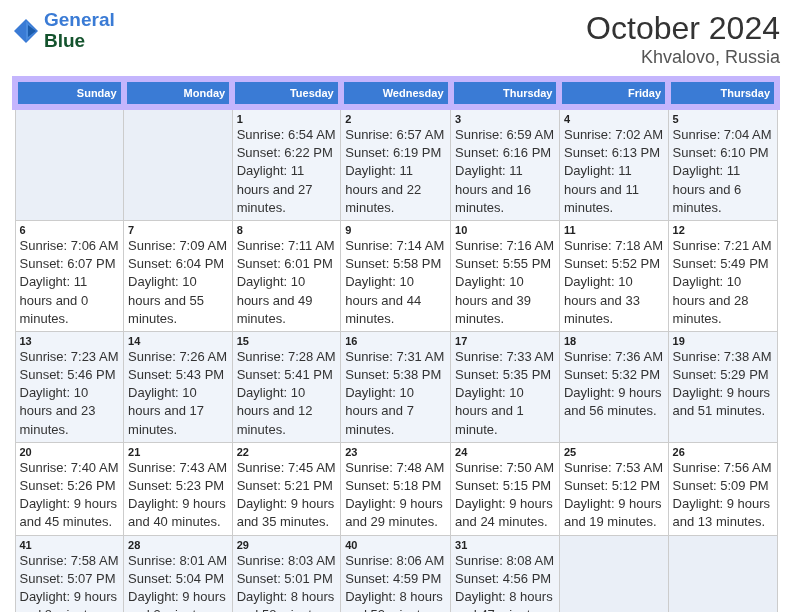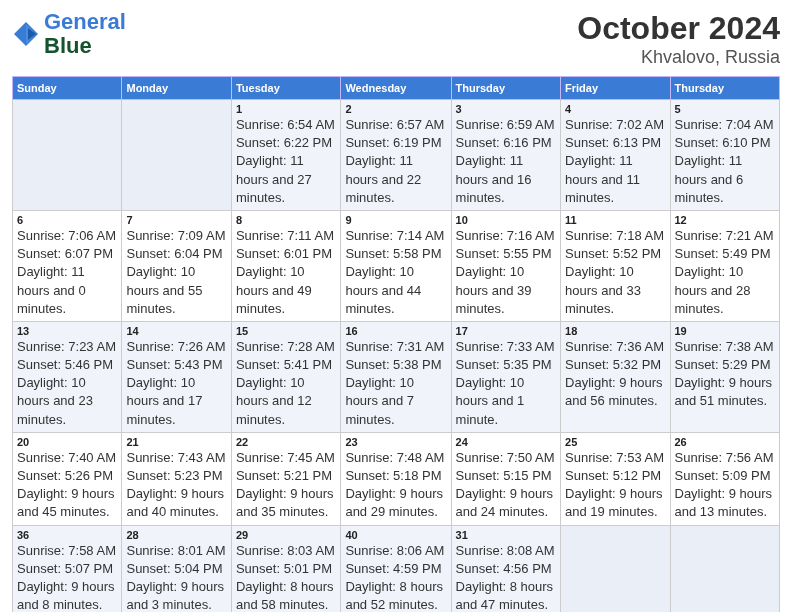--- a/index.html
+++ b/index.html
@@ -21,57 +21,57 @@
       justify-content: space-between;
       align-items: flex-start;
       margin-bottom: 8px;
     }
     .logo {
       display: flex;
       align-items: center;
       gap: 4px;
     }
     .logo-text {
-      font-size: 22px;
+      font-size: 19px;
       font-weight: bold;
       color: #333;
       line-height: 1.1;
     }
     .logo-text span {
       color: #3a7bd5;
     }
     .logo-icon {
       width: 28px;
       height: 28px;
     }
     .title-block {
       text-align: right;
     }
     .month-title {
       font-size: 32px;
       color: #333;
-      font-weight: bold;
+      font-weight: normal;
     }
     .subtitle {
       font-size: 18px;
       color: #555;
     }
     .calendar {
       width: 100%;
       border-collapse: collapse;
       font-size: 9.5px;
     }
     .calendar th {
       background: #3a7bd5;
       color: #fff;
       padding: 5px 4px;
-      text-align: left;
+      text-align: right;
       font-size: 11px;
       font-weight: bold;
-      border: 1px solid #c4b5fd;
+      border: 6px solid #c4b5fd;
     }
     .calendar td {
       border: 1px solid #ccc;
       vertical-align: top;
       padding: 3px 4px;
       width: 113px;
       height: 78px;
       background: #fff;
     }
     .calendar td.empty {
@@ -240,21 +240,21 @@
             <span class="day-num">25</span>
             <div class="day-detail">Sunrise: 7:53 AM<br>Sunset: 5:12 PM<br>Daylight: 9 hours and 19 minutes.</div>
           </td>
           <td>
             <span class="day-num">26</span>
             <div class="day-detail">Sunrise: 7:56 AM<br>Sunset: 5:09 PM<br>Daylight: 9 hours and 13 minutes.</div>
           </td>
         </tr>
         <tr class="row-shaded">
           <td>
-            <span class="day-num">36</span>
+            <span class="day-num">41</span>
             <div class="day-detail">Sunrise: 7:58 AM<br>Sunset: 5:07 PM<br>Daylight: 9 hours and 8 minutes.</div>
           </td>
           <td>
             <span class="day-num">28</span>
             <div class="day-detail">Sunrise: 8:01 AM<br>Sunset: 5:04 PM<br>Daylight: 9 hours and 3 minutes.</div>
           </td>
           <td>
             <span class="day-num">29</span>
             <div class="day-detail">Sunrise: 8:03 AM<br>Sunset: 5:01 PM<br>Daylight: 8 hours and 58 minutes.</div>
           </td>

